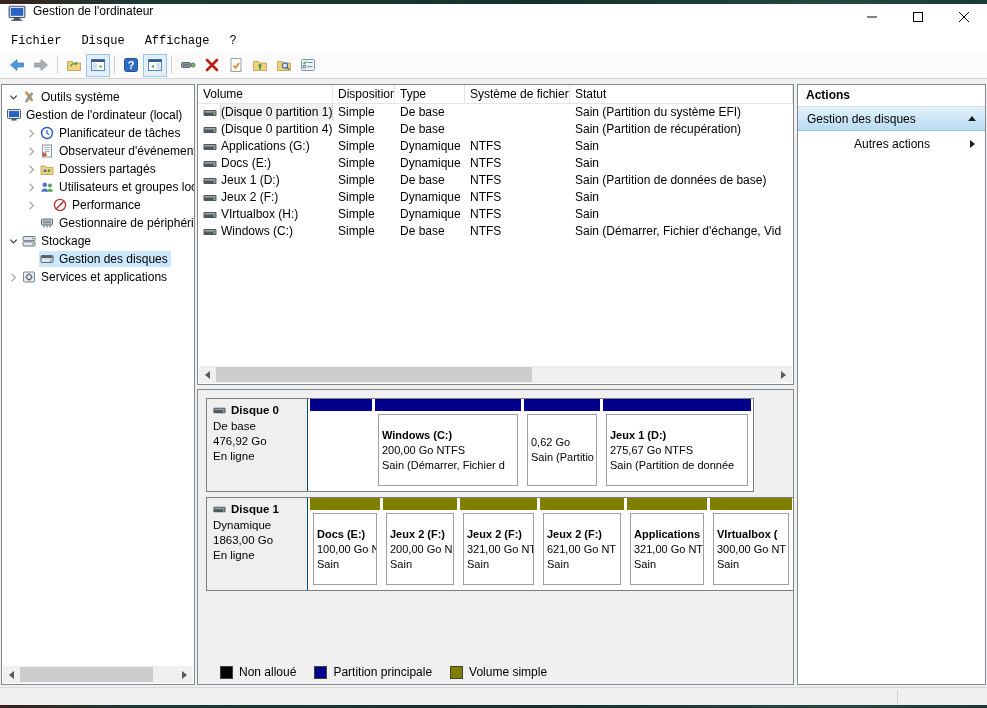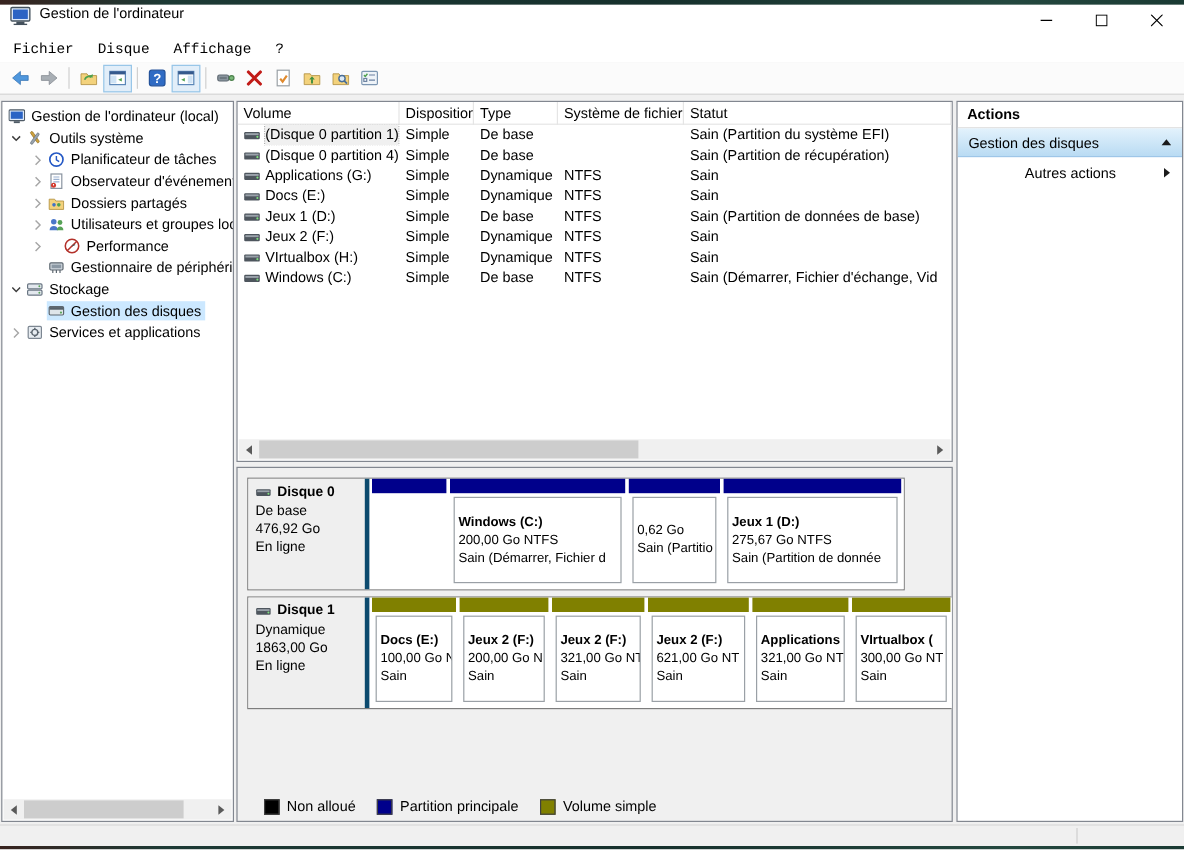--- a/index.html
+++ b/index.html
@@ -56,21 +56,21 @@
   
   .hscroll { position:absolute; left:1px; right:1px; bottom:1px; height:17px; background:#f0f0f0; }
   .hs-arrow { position:absolute; top:0; width:17px; height:17px; display:flex; align-items:center; justify-content:center; }
   .hs-left { left:0; } .hs-right { right:0; }
   .hs-thumb { position:absolute; top:1px; height:15px; background:#cdcdcd; }
   .tri-l { width:0;height:0;border-top:4px solid transparent;border-bottom:4px solid transparent;border-right:5px solid #5a5a5a; }
   .tri-r { width:0;height:0;border-top:4px solid transparent;border-bottom:4px solid transparent;border-left:5px solid #5a5a5a; }
 
   
   .disk-row { position:absolute; display:flex; border:1px solid #7d7d7d; background:#fff; height:94px; }
-  .disk-label { width:101px; flex:0 0 101px; background:#efefef; border-right:4px solid #0c4a6e; padding:4px 2px 0 6px; font-size:11.5px; line-height:15px; }
+  .disk-label { width:101px; flex:0 0 101px; background:#efefef; border-right:1px solid #0c4a6e; padding:4px 2px 0 6px; font-size:11.5px; line-height:15px; }
   .disk-label .dname { display:flex; align-items:center; font-weight:bold; margin-bottom:1px; }
   .disk-label .dname .dicon { width:15px; height:12px; margin-right:3px; display:flex; align-items:center; }
   .parts { display:flex; gap:3px; padding:0 2px; background:#fff; }
   .pblock { display:flex; flex-direction:column; }
   .pbar { height:12px; }
   .pbody { flex:1; margin:3px 3px 5px 3px; border:1px solid #9aa0a6; background:#fff; padding:0 3px; overflow:hidden;
            display:flex; flex-direction:column; justify-content:center; font-size:11px; line-height:15px; white-space:nowrap; }
   .pbody.hatched { border:2px solid #8e8e8e;
      background:repeating-linear-gradient(135deg,#ffffff 0px,#ffffff 5px,#bdbdbd 5px,#bdbdbd 7px); }
   .ptitle { font-weight:bold; }
@@ -213,45 +213,45 @@
           <path d="M3.3 5.6l1.1 1.1 1.8-2.2" stroke="#4da04d" stroke-width="1.2" fill="none"></path>
           <path d="M7.5 5.5h5M7.5 9.7h5" stroke="#6a80a0"></path>
           <rect x="3.2" y="8.4" width="2.4" height="2.4" fill="#fff" stroke="#6a80a0"></rect>
         </svg>
       </span>
     </div>
 
   <div id="tree-panel" class="panel" style="position:absolute;">
     <div id="sidebar-tree">
         <div class="tree-row" style="padding-left: 4px;">
-          <span class="tree-inner">
-            <span class="ticon">
-              <svg width="14" height="14" viewBox="0 0 14 14" xmlns="http://www.w3.org/2000/svg">
-                <rect x="0.5" y="1.5" width="13" height="9" rx="1" fill="#dde9f9" stroke="#4f5b66"></rect>
-                <rect x="2" y="3" width="10" height="6" fill="#2b63c4"></rect>
-                <rect x="4.5" y="11" width="5" height="1.6" fill="#4f5b66"></rect>
-              </svg>
-            </span>
-            <span class="tlabel">Gestion de l'ordinateur (local)</span>
-          </span>
-        </div>
-        <div class="tree-row" style="padding-left: 4px;">
           <span class="chev">
             <svg width="13" height="13" viewBox="0 0 14 14" xmlns="http://www.w3.org/2000/svg">
               <path d="M3.5 5 7 8.5 10.5 5" fill="none" stroke="#3c3c3c" stroke-width="1.3"></path>
             </svg>
           </span>
           <span class="tree-inner">
             <span class="ticon">
               <svg width="14" height="14" viewBox="0 0 14 14" xmlns="http://www.w3.org/2000/svg">
                 <rect x="6" y="0.8" width="2.1" height="11" rx="1" transform="rotate(-35 7 6.3)" fill="#cfa13d" stroke="#8d6d22" stroke-width=".5"></rect>
                 <rect x="6" y="2" width="2.1" height="11" rx="1" transform="rotate(35 7 7.5)" fill="#99a4ae" stroke="#626c75" stroke-width=".5"></rect>
               </svg>
             </span>
             <span class="tlabel">Outils système</span>
+          </span>
+        </div>
+        <div class="tree-row" style="padding-left: 4px;">
+          <span class="tree-inner">
+            <span class="ticon">
+              <svg width="14" height="14" viewBox="0 0 14 14" xmlns="http://www.w3.org/2000/svg">
+                <rect x="0.5" y="1.5" width="13" height="9" rx="1" fill="#dde9f9" stroke="#4f5b66"></rect>
+                <rect x="2" y="3" width="10" height="6" fill="#2b63c4"></rect>
+                <rect x="4.5" y="11" width="5" height="1.6" fill="#4f5b66"></rect>
+              </svg>
+            </span>
+            <span class="tlabel">Gestion de l'ordinateur (local)</span>
           </span>
         </div>
         <div class="tree-row" style="padding-left: 22px;">
           <span class="chev">
             <svg width="13" height="13" viewBox="0 0 14 14" xmlns="http://www.w3.org/2000/svg">
               <path d="M5 3l4 4-4 4" fill="none" stroke="#a6a6a6" stroke-width="1.3"></path>
             </svg>
           </span>
           <span class="tree-inner">
             <span class="ticon">

